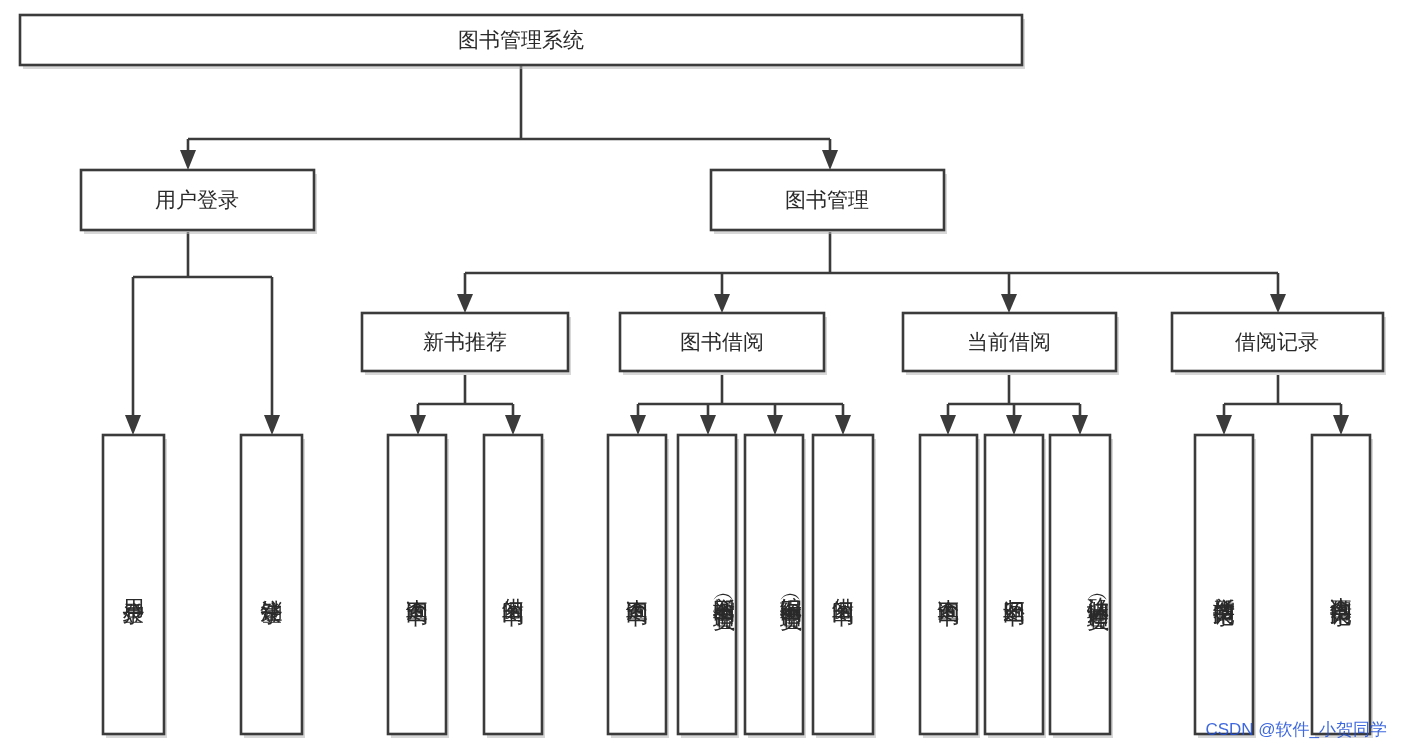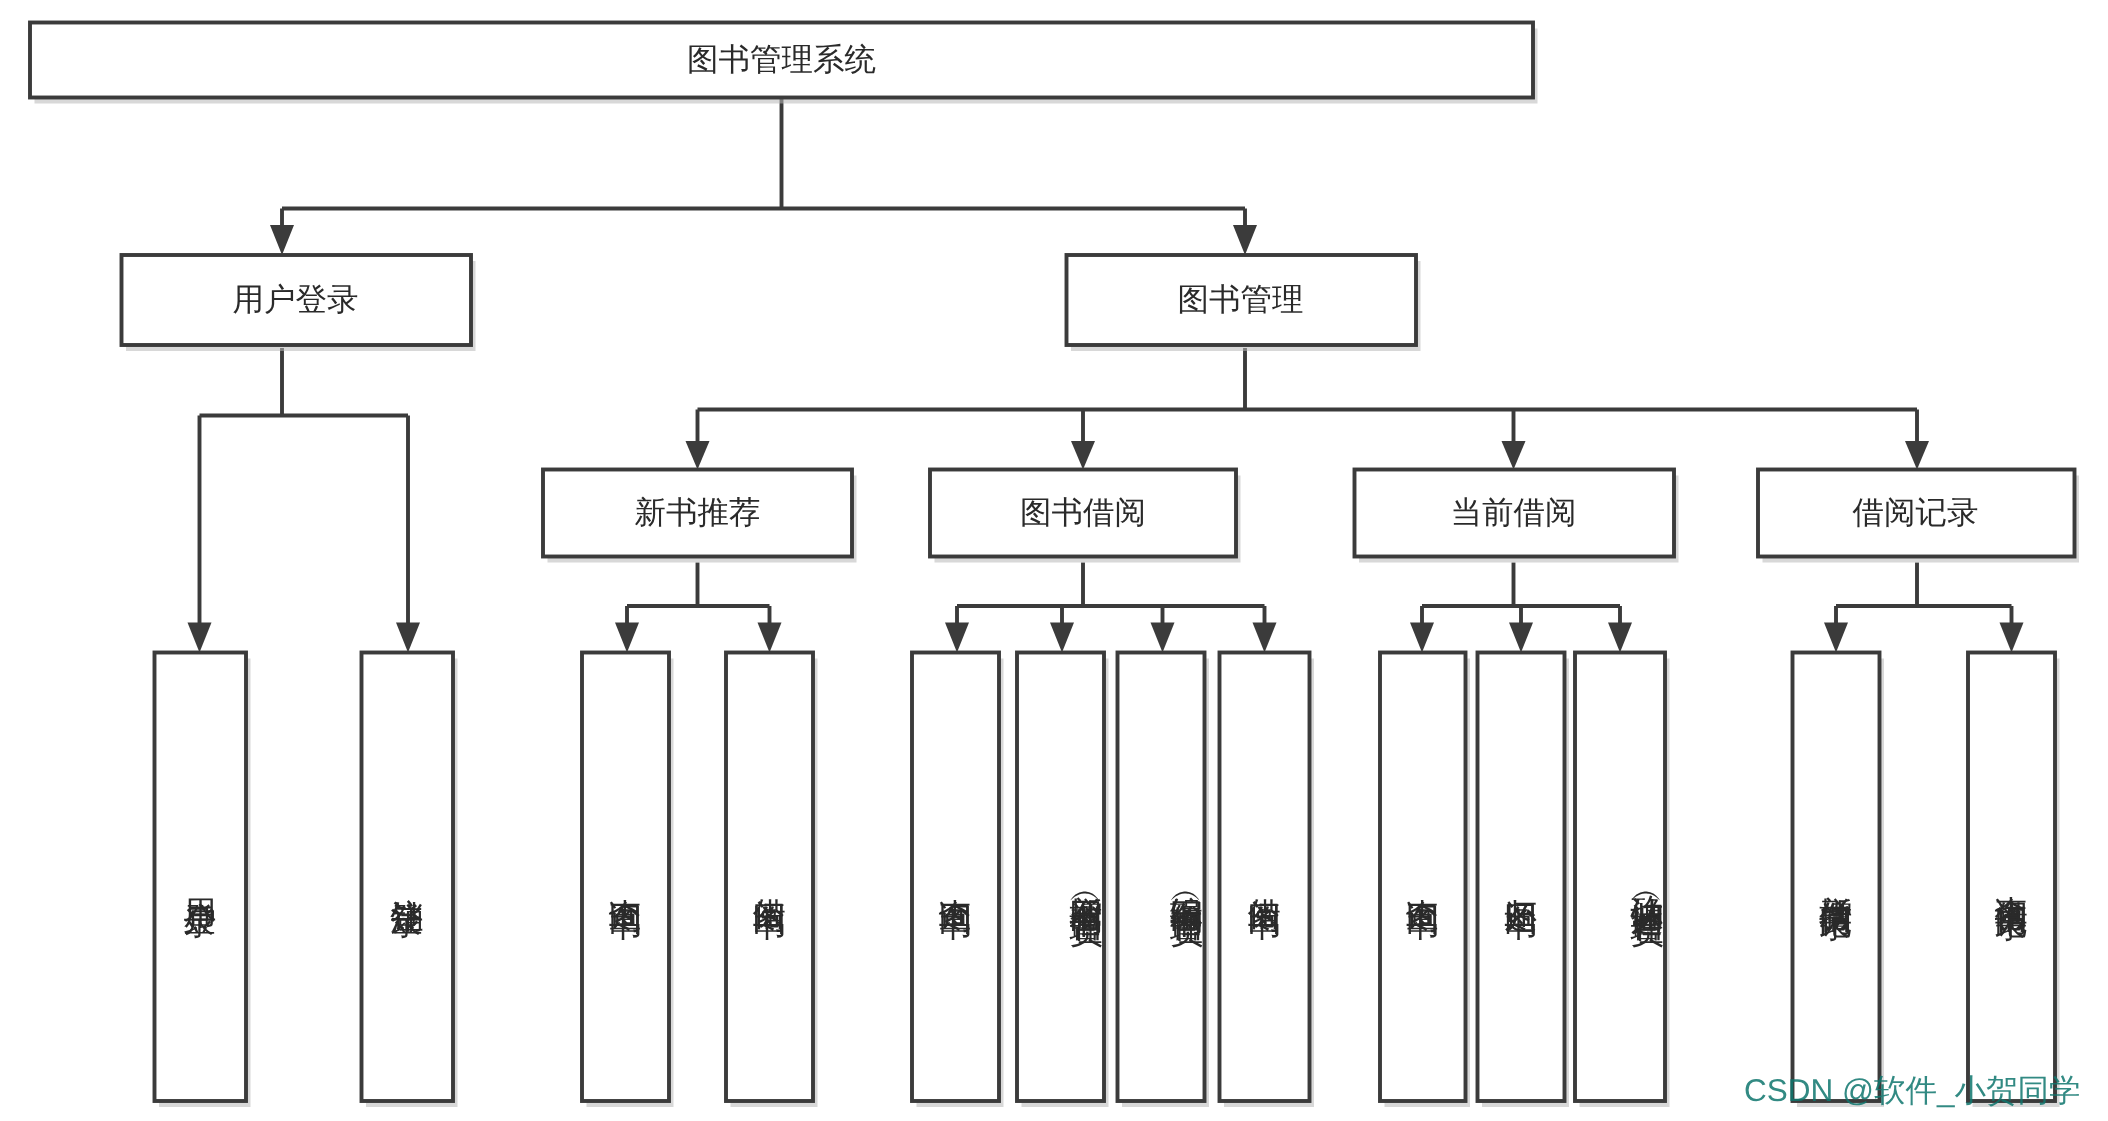--- a/index.html
+++ b/index.html
@@ -68,22 +68,22 @@
     pointer-events: none;
   }
   .vlabel-center {
     align-items: center;
   }
   .watermark {
     position: absolute;
     right: 12px;
     bottom: 6px;
     font-family: "Liberation Sans", "DejaVu Sans", sans-serif;
-    font-size: 21px;
-    color: #0f766e;
+    font-size: 17px;
+    color: #1d4ed8;
     opacity: 0.85;
     white-space: nowrap;
   }
 </style>
 </head>
 <body>
 
 <div id="diagram-root">
 
   <svg class="flow-svg" viewBox="0 0 1405 747" xmlns="http://www.w3.org/2000/svg">

